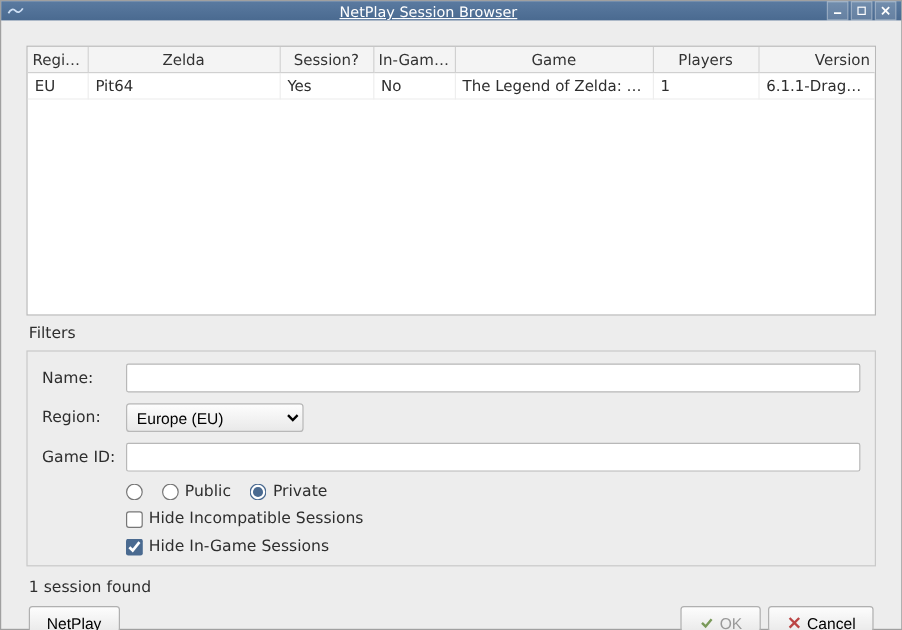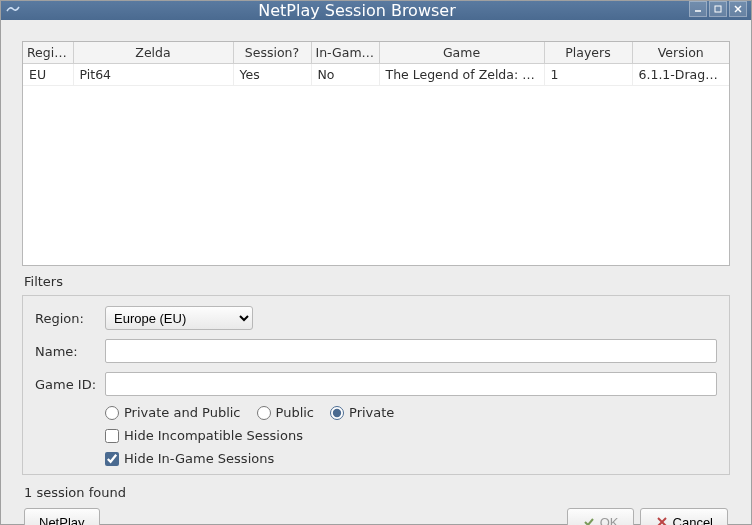--- a/index.html
+++ b/index.html
@@ -1,28 +1,28 @@
 <!DOCTYPE html>
 <html><head>
 <meta charset="utf-8">
 <style>
   * { box-sizing: border-box; }
   html, body { margin: 0; padding: 0; font-family: "DejaVu Sans", "Liberation Sans", sans-serif; font-size: 13px; color: #2e2e2e; background: #ededed; }
   .window { width: 752px; height: 525px; display: flex; flex-direction: column; background: #ededed; border: 1px solid #a0a0a0; position: relative; }
-  .titlebar { height: 25px; background: linear-gradient(to bottom, #5a7aa0, #4a6a90); color: #fff; display: flex; align-items: flex-start; font-size: 16px; padding: 0 4px; }
+  .titlebar { height: 25px; background: linear-gradient(to bottom, #5a7aa0, #4a6a90); color: #fff; display: flex; align-items: flex-end; font-size: 12px; padding: 0 4px; text-decoration: underline; }
   .titlebar .title { flex: 1; text-align: center; font-weight: 500; }
   .titlebar .app-icon { width: 16px; height: 16px; margin-right: 4px; display: flex; align-items: center; justify-content: center; color: #cfe0f5; }
   .titlebar .win-controls { display: flex; gap: 2px; }
   .titlebar .win-btn { width: 18px; height: 16px; background: rgba(255,255,255,0.15); border: 1px solid rgba(255,255,255,0.3); display: flex; align-items: center; justify-content: center; color: #fff; font-size: 10px; cursor: pointer; }
   .content { flex: 1; display: flex; flex-direction: column; padding: 21px; gap: 6px; }
   .table-area { flex: 0 0 225px; border: 1px solid #b8b8b8; background: #fff; overflow: hidden; display: flex; flex-direction: column; }
   table { border-collapse: collapse; width: 100%; table-layout: fixed; }
   thead th { background: #f4f4f4; border: 1px solid #d0d0d0; border-top: none; font-weight: 400; font-size: 12.5px; padding: 3px 4px; text-align: center; color: #333; white-space: nowrap; overflow: hidden; text-overflow: ellipsis; }
   thead th:first-child { border-left: none; }
-  thead th:last-child { border-right: none; }
+  thead th:last-child { border-right: none; text-align: right; }
   tbody td { border-right: 1px solid #eee; border-bottom: 1px solid #eee; padding: 3px 6px; font-size: 12.5px; white-space: nowrap; overflow: hidden; text-overflow: ellipsis; }
   tbody td:last-child { border-right: none; }
   .filters-label { font-size: 13px; padding: 2px 2px 0 2px; }
   .filters-box { border: 1px solid #c9c9c9; padding: 10px 12px 8px 12px; background: #ededed; }
   .form-row { display: flex; align-items: center; margin-bottom: 9px; }
   .form-row label.field-label { width: 70px; text-align: left; padding-right: 6px; }
   .select-wrap { position: relative; width: 148px; }
   select { width: 100%; height: 24px; border: 1px solid #b8b8b8; background: linear-gradient(to bottom,#fdfdfd,#e9e9e9); border-radius: 3px; font-size: 13px; padding: 0 4px; }
   input[type=text] { flex: 1; height: 24px; border: 1px solid #b8b8b8; background: #fff; border-radius: 2px; padding: 0 6px; font-size: 13px; }
   .radio-row, .check-row { display: flex; align-items: center; margin-left: 70px; margin-bottom: 8px; gap: 16px; font-size: 13px; }
@@ -109,42 +109,41 @@
           </tr>
         </tbody>
       </table>
     </div>
 
     <div class="filters-label">Filters</div>
 
     <div class="filters-box">
 
       <div class="form-row">
+        <label class="field-label">Name:</label>
+        <input type="text" value="" style="">
+      </div>
+
+      <div class="form-row">
         <label class="field-label">Region:</label>
         <div class="select-wrap">
           <select>
             <option>Europe (EU)</option>
           </select>
         </div>
-      </div>
-
-      <div class="form-row">
-        <label class="field-label">Name:</label>
-        <input type="text" value="" style="">
       </div>
 
       <div class="form-row">
         <label class="field-label">Game ID:</label>
         <input type="text" value="" style="">
       </div>
 
       <div class="radio-row">
         <label class="radio-item">
           <input type="radio" name="vis" style="">
-          <span>Private and Public</span>
         </label>
         <label class="radio-item">
           <input type="radio" name="vis" style="">
           <span>Public</span>
         </label>
         <label class="radio-item">
           <input type="radio" name="vis" checked="" style="">
           <span>Private</span>
         </label>
       </div>

